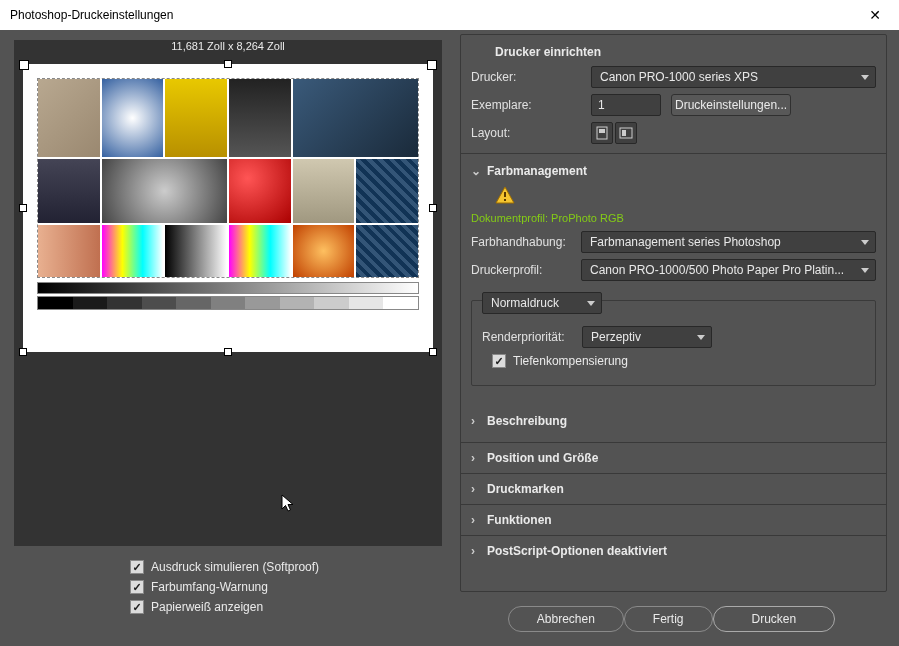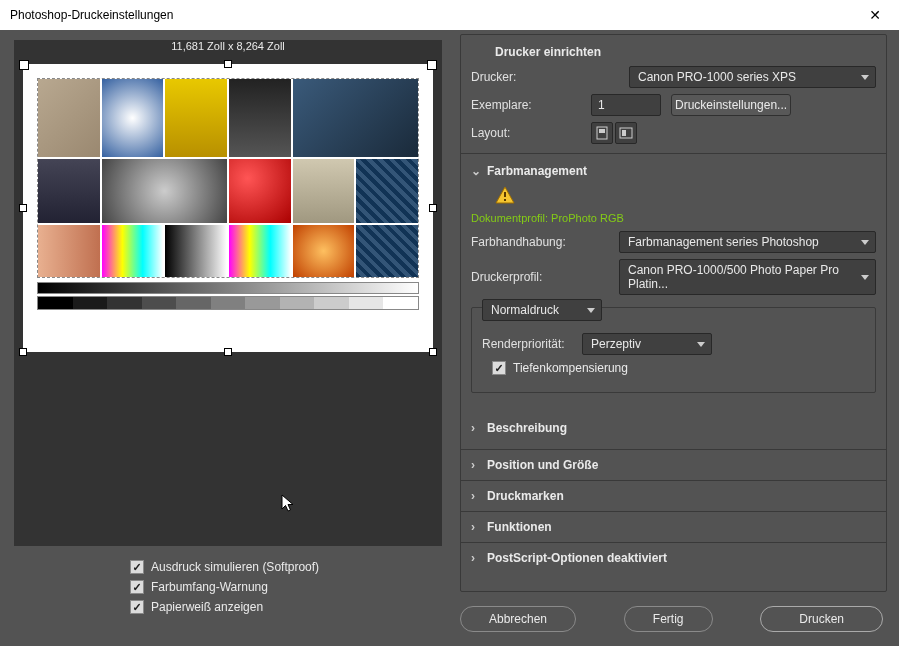--- a/index.html
+++ b/index.html
@@ -47,32 +47,32 @@
 .cb { width: 14px; height: 14px; background: #dcdcdc; border: 1px solid #888; margin-right: 7px; display: flex; align-items: center; justify-content: center; color: #222; font-size: 11px; font-weight: bold; }
 .settings-panel { background: #535353; border: 1px solid #393939; border-radius: 2px; }
 .section { padding: 6px 0; border-top: 1px solid #393939; }
 .section:first-child { border-top: none; }
 .sec-header { display: flex; align-items: center; padding: 4px 10px; font-weight: bold; font-size: 12px; }
 .chevron { width: 12px; display: inline-block; color: #ccc; margin-right: 4px; }
 .row { display: flex; align-items: center; padding: 3px 10px; }
 .label { width: 120px; padding-right: 22px; color: #e0e0e0; }
 .dropdown { background: #404040; border: 1px solid #282828; color: #e8e8e8; padding: 3px 20px 3px 8px; font-size: 12px; position: relative; border-radius: 2px; min-width: 100px; }
 .dropdown::after { content: ""; position: absolute; right: 6px; top: 50%; margin-top: -2px; border-left: 4px solid transparent; border-right: 4px solid transparent; border-top: 5px solid #ccc; }
-.dd-wide { flex: 1; margin-left: 38px; }
+.dd-wide { flex: 1; }
 .input-num { background: #404040; border: 1px solid #282828; color: #e8e8e8; padding: 3px 6px; width: 70px; font-size: 12px; border-radius: 2px; }
 .btn { background: #585858; border: 1px solid #303030; color: #eaeaea; padding: 4px 14px; font-size: 12px; border-radius: 12px; cursor: pointer; }
 .btn-sm { border-radius: 3px; padding: 3px 3px; }
 .icon-btn { width: 22px; height: 22px; background: #404040; border: 1px solid #282828; display: inline-flex; align-items: center; justify-content: center; margin-right: 2px; cursor: pointer; border-radius: 2px; }
 .warn-row { display: flex; padding: 4px 10px 4px 34px; color: #d8d8d8; font-size: 11.5px; line-height: 1.4; }
 .warn-icon { width: 20px; height: 18px; margin-right: 6px; flex-shrink: 0; }
 .doc-profile { padding: 4px 10px; color: #84cc16; font-size: 11px; }
-.sub-frame { border: 1px solid #3a3a3a; margin: 9px 10px; padding-bottom: 8px; border-radius: 2px; }
+.sub-frame { border: 1px solid #3a3a3a; margin: 16px 10px; padding-bottom: 8px; border-radius: 2px; }
 .sub-frame-hl { position: relative; top: -9px; left: 10px; display: inline-block; }
 .collapsible { padding: 8px 10px; font-weight: bold; display: flex; align-items: center; border-top: 1px solid #393939; }
-.bottom-buttons { display: flex; justify-content: space-between; gap: 14px; padding: 14px 4px 4px 0; }
+.bottom-buttons { display: flex; justify-content: center; padding: 14px 4px 4px 0; }
 .btn-pill { background: #535353; border: 1px solid #8a8a8a; color: #eaeaea; padding: 5px 28px; border-radius: 14px; font-size: 12px; cursor: pointer; }
 .btn-pill.primary { border: 1px solid #aaa; padding: 5px 38px; }
 </style>
 </head>
 <body>
 
 <div class="titlebar">
   <span>Photoshop-Druckeinstellungen</span>
   <span class="close">✕</span>
 </div>

